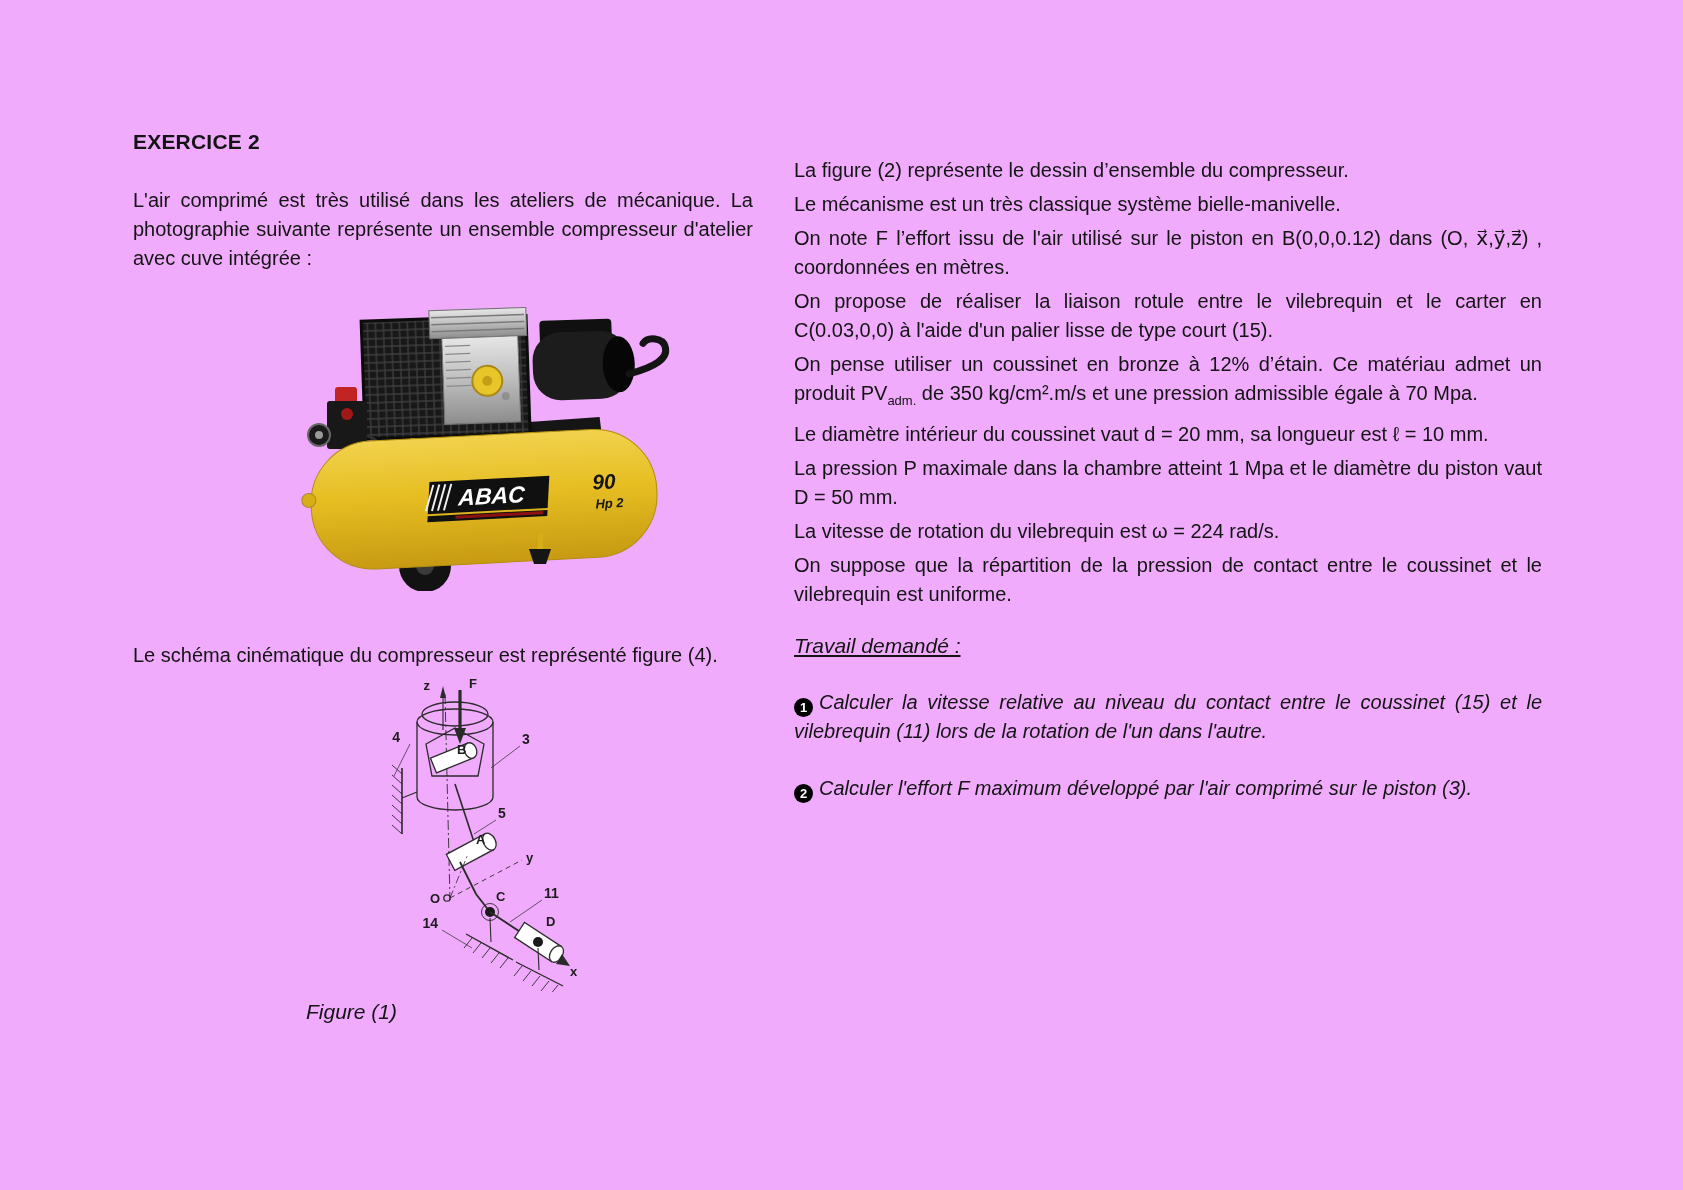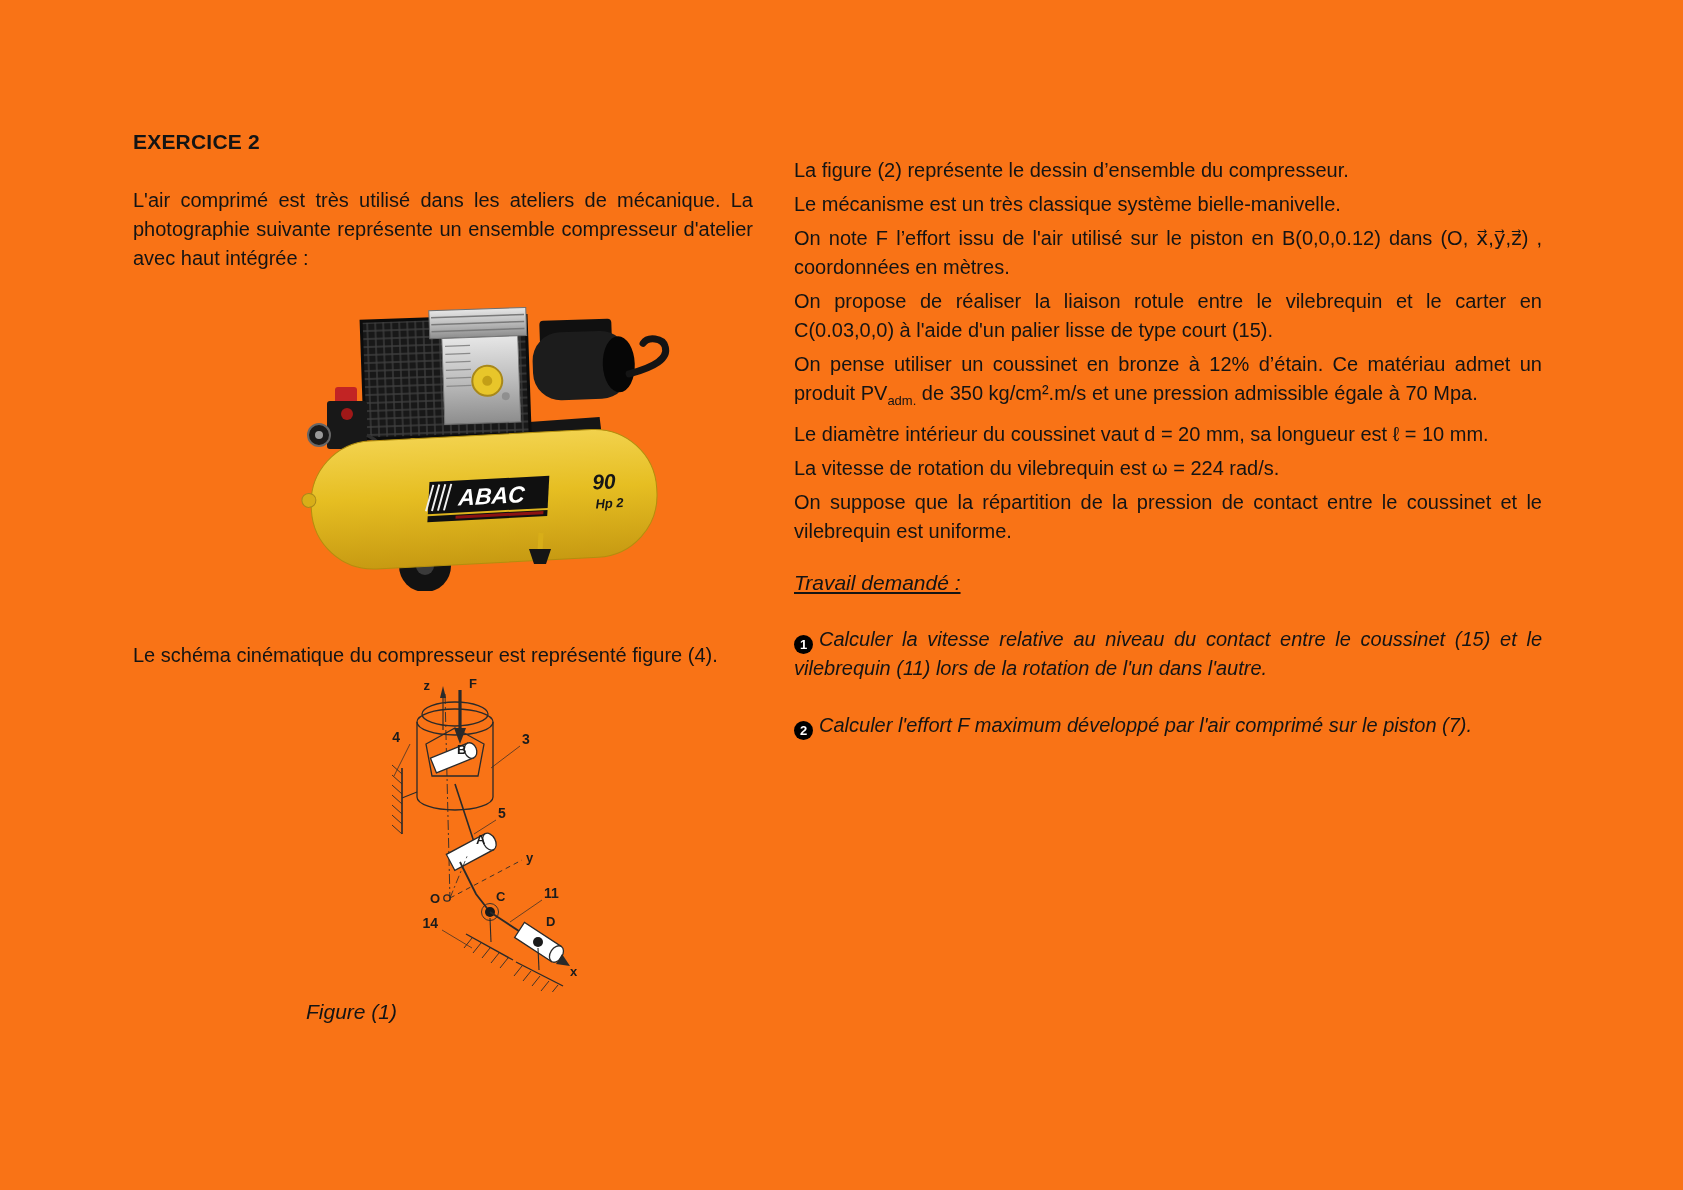--- a/index.html
+++ b/index.html
@@ -1,19 +1,19 @@
 <!DOCTYPE html>
 <html><head>
 <meta charset="utf-8">
 <style>
   html,body{margin:0;padding:0;}
   .page{
     position:relative;
     width:1683px;height:1190px;
-    background:#f97316;
+    background:#f0abfc;
     font-family:"Liberation Sans","DejaVu Sans",sans-serif;
     color:#141414;
     overflow:hidden;
   }
   .abs{position:absolute;}
   .heading{
     font-size:21px;font-weight:bold;letter-spacing:.2px;
   }
   .body-text{
     font-size:20px;line-height:29px;text-align:justify;
@@ -42,21 +42,21 @@
   .fig-label{font-size:14px;font-weight:bold;fill:#1c1c1c;}
   .fig-letter{font-size:13px;font-weight:bold;fill:#1c1c1c;}
 </style>
 </head>
 <body>
 
 <div class="page">
 
   <div class="abs heading" style="left:133px;top:130px;">EXERCICE 2</div>
 
-  <div class="abs body-text left-col-text" style="left:133px;top:186px;">L'air comprimé est très utilisé dans les ateliers de mécanique. La photographie suivante représente un ensemble compresseur d'atelier avec haut intégrée :</div>
+  <div class="abs body-text left-col-text" style="left:133px;top:186px;">L'air comprimé est très utilisé dans les ateliers de mécanique. La photographie suivante représente un ensemble compresseur d'atelier avec cuve intégrée :</div>
 
   <svg class="abs" style="left:293px;top:283px;" width="390" height="308" viewBox="0 0 390 308">
     <defs>
       <linearGradient id="tankGrad" x1="0" y1="0" x2="0" y2="1">
         <stop offset="0" stop-color="#f2d24d"></stop>
         <stop offset="0.45" stop-color="#e6be22"></stop>
         <stop offset="1" stop-color="#c79a12"></stop>
       </linearGradient>
       <linearGradient id="silverGrad" x1="0" y1="0" x2="0" y2="1">
         <stop offset="0" stop-color="#e6e6e6"></stop>
@@ -210,26 +210,27 @@
 
   <div class="abs fig-caption" style="left:306px;top:1000px;">Figure (1)</div>
 
   <div class="abs right-col body-text" style="left:794px;top:156px;width:748px;">
     <p>La figure (2) représente le dessin d’ensemble du compresseur.</p>
     <p>Le mécanisme est un très classique système bielle-manivelle.</p>
     <p>On note F l’effort issu de l'air utilisé sur le piston en B(0,0,0.12) dans (O, x⃗,y⃗,z⃗) , coordonnées en mètres.</p>
     <p>On propose de réaliser la liaison rotule entre le vilebrequin et le carter en C(0.03,0,0) à l'aide d'un palier lisse de type court (15).</p>
     <p><span>On pense utiliser un coussinet en bronze à 12% d’étain.  Ce matériau admet un produit PV</span><sub class="sub">adm.</sub><span> de 350 kg/cm².m/s et une pression admissible égale à 70 Mpa.</span></p>
     <p>Le diamètre intérieur du coussinet vaut d = 20 mm, sa longueur est ℓ = 10 mm.</p>
+    <p>La pression P maximale dans la chambre atteint 1 Mpa et le diamètre du piston vaut D = 50 mm.</p>
     <p>La vitesse de rotation du vilebrequin est ω = 224 rad/s.</p>
     <p>On suppose que la répartition de la pression de contact entre le coussinet et le vilebrequin est uniforme.</p>
 
     <p class="work-heading">Travail demandé :</p>
 
     <p class="task">
       <span class="task-badge">1</span><span>Calculer la vitesse relative au niveau du contact entre le coussinet (15) et le vilebrequin (11) lors de la rotation de l'un dans l'autre.</span>
     </p>
     <p class="task">
-      <span class="task-badge">2</span><span>Calculer l'effort F maximum développé par l'air comprimé sur le piston (7).</span>
+      <span class="task-badge">2</span><span>Calculer l'effort F maximum développé par l'air comprimé sur le piston (3).</span>
     </p>
   </div>
 
 </div>
 
 </body></html>

